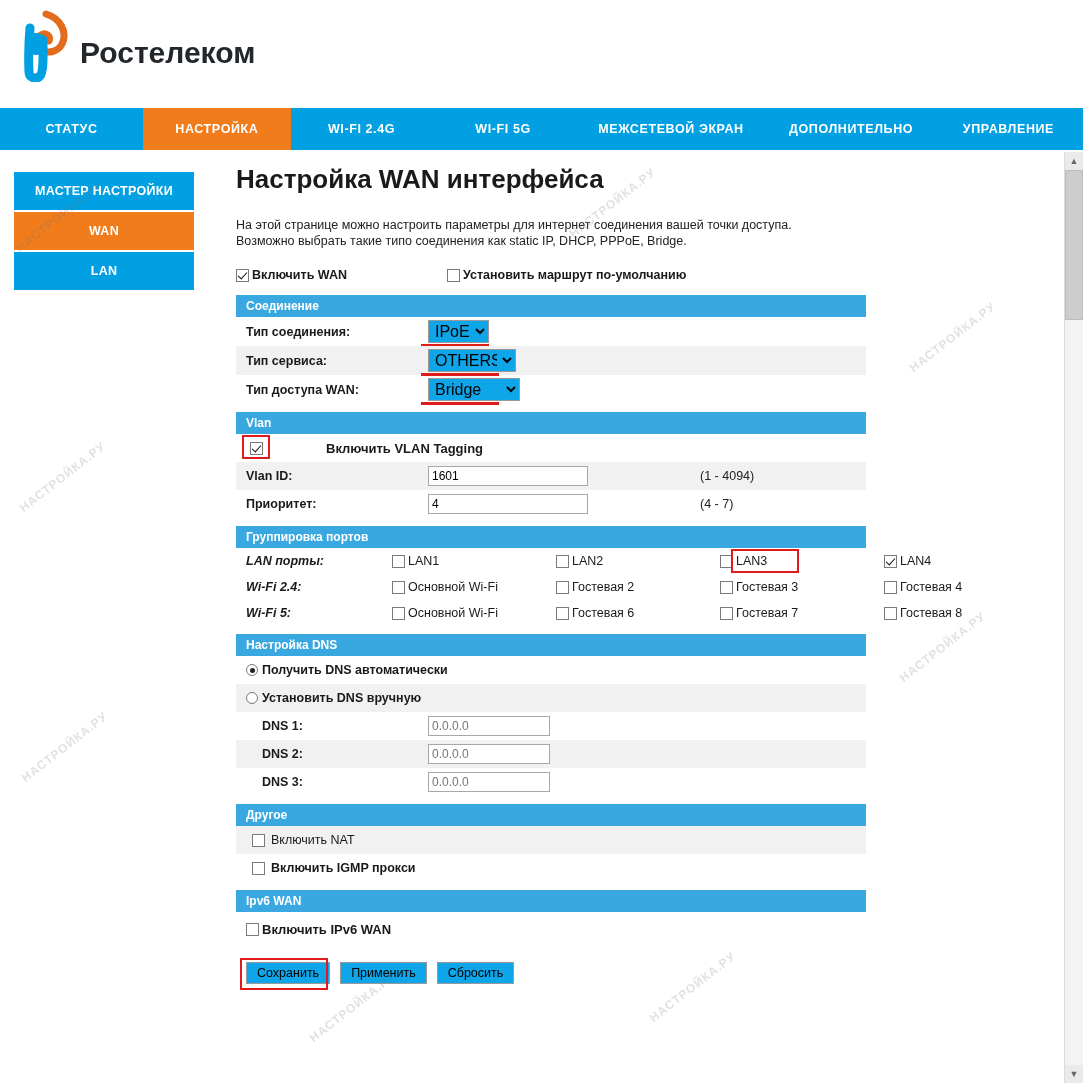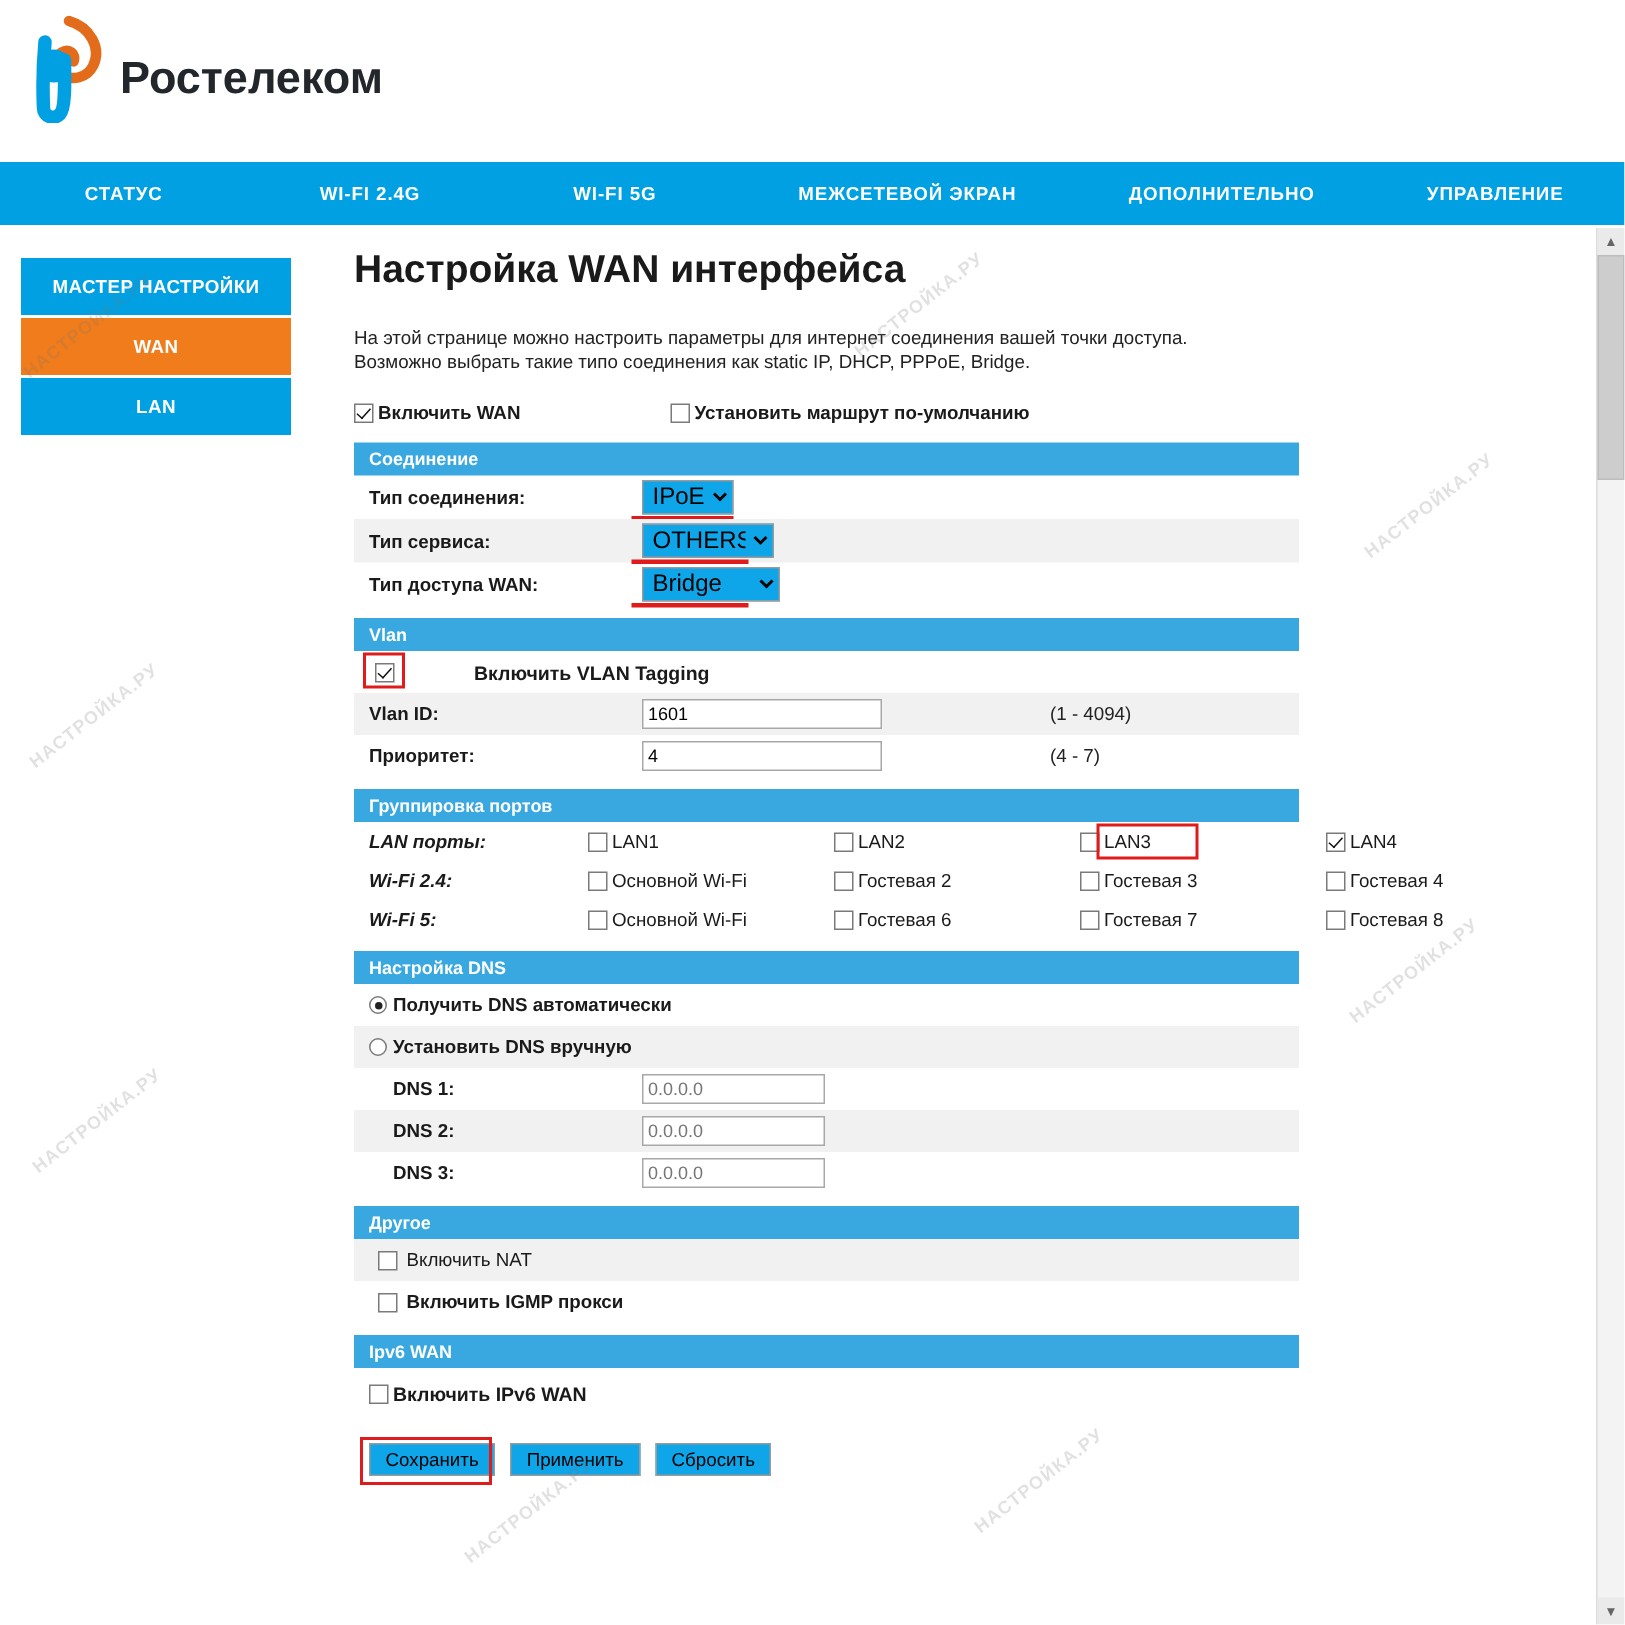--- a/index.html
+++ b/index.html
@@ -337,20 +337,21 @@
         <path d="M14 18 C14 18, 12 40, 13 62 C13 68, 20 70, 24 66 C28 62, 27 40, 27 30" fill="none" stroke="#00a0e3" stroke-width="9" stroke-linecap="round"></path>
         <circle cx="20" cy="34" r="11" fill="#00a0e3"></circle>
       </svg>
     </div>
     <div class="logo-text">Ростелеком</div>
   </div>
 </div>
 
 <div class="topnav">
   <div class="navitem nav-w-status">СТАТУС</div>
+  <div class="navitem nav-w-setup active">НАСТРОЙКА</div>
   <div class="navitem nav-w-wifi24">WI-FI 2.4G</div>
   <div class="navitem nav-w-wifi5">WI-FI 5G</div>
   <div class="navitem nav-w-fw">МЕЖСЕТЕВОЙ ЭКРАН</div>
   <div class="navitem nav-w-extra">ДОПОЛНИТЕЛЬНО</div>
   <div class="navitem nav-w-manage">УПРАВЛЕНИЕ</div>
 </div>
 
 <div class="layout">
 
   <div class="sidebar">
@@ -399,21 +400,21 @@
       <div class="frow" style="position:relative;">
         <div class="lbl">Тип доступа WAN:</div>
         <select class="ctl" style="width:92px;">
           <option>Bridge</option>
         </select>
         <div class="ann-underline" style="left:185px;bottom:-1px;width:78px;"></div>
       </div>
 
       <div class="sect-head">Vlan</div>
 
-      <div class="frow" style="position:relative;">
+      <div class="frow" style="position:relative;gap:10px;">
         <div style="width:70px;flex:none;display:flex;align-items:center;">
           <span class="cb checked" style="margin-left:4px;"></span>
         </div>
         <div style="font-weight:bold;font-size:13px;">Включить VLAN Tagging</div>
         <div class="ann-box" style="left:6px;top:1px;width:28px;height:24px;"></div>
       </div>
 
       <div class="frow alt">
         <div class="lbl">Vlan ID:</div>
         <input class="txt w-vlan" value="1601" style="">

